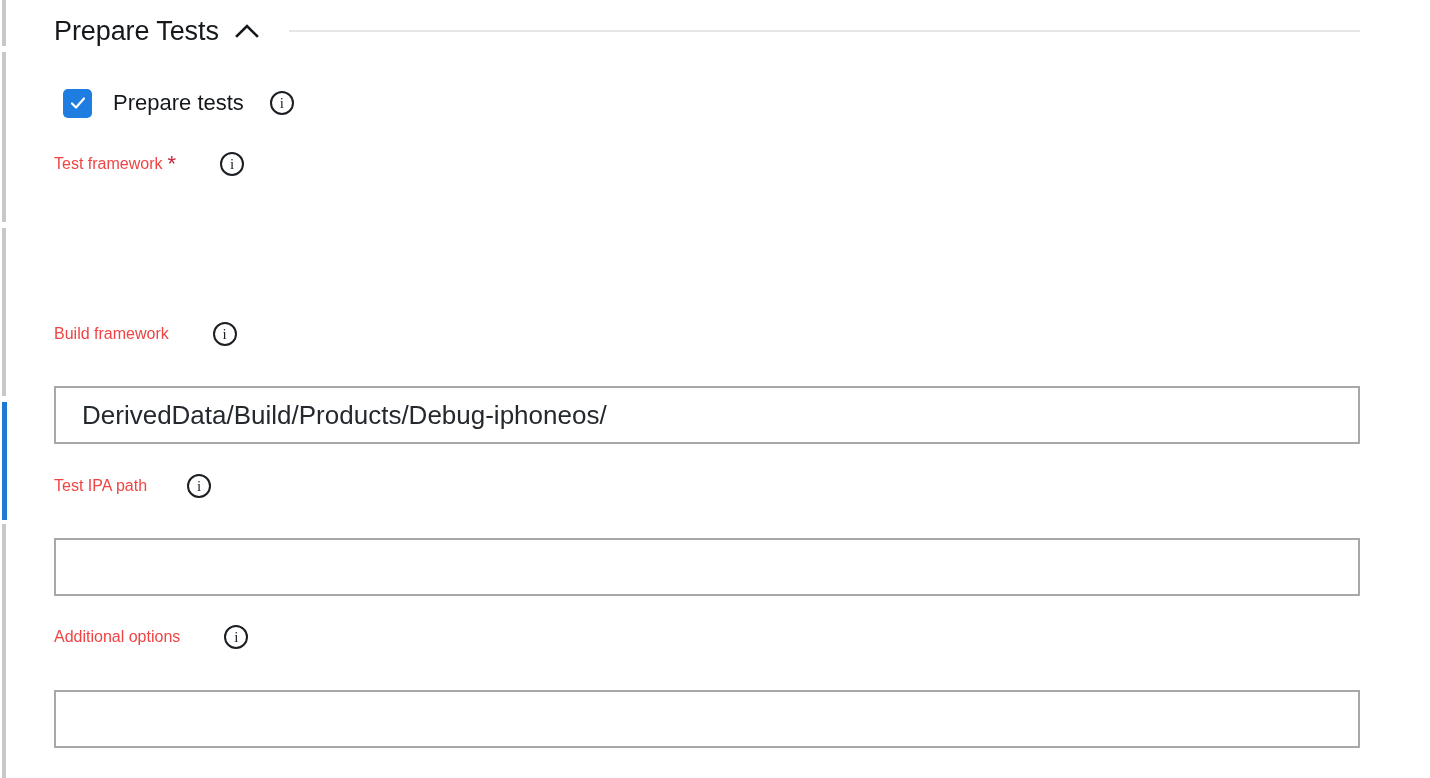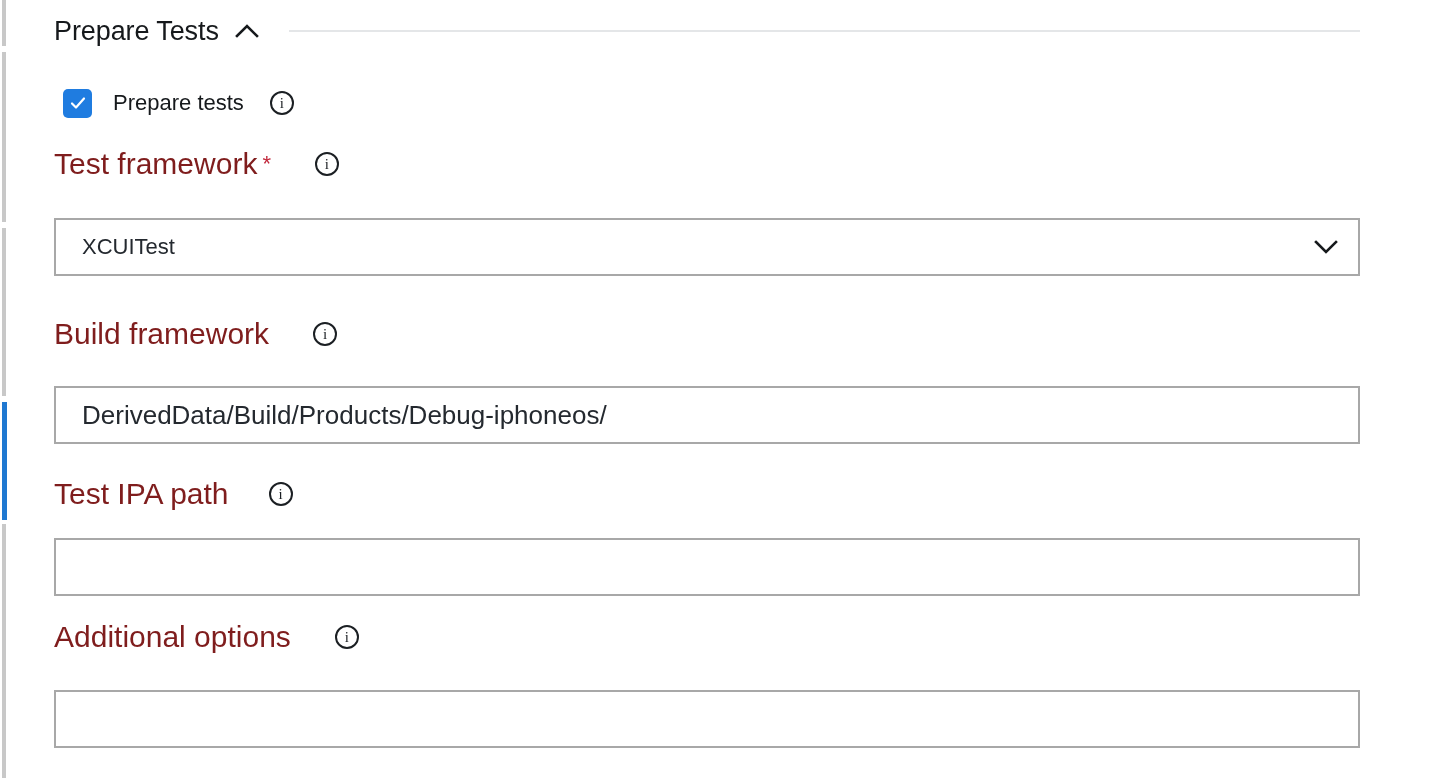--- a/index.html
+++ b/index.html
@@ -130,22 +130,22 @@
   }
 
   
   .field-label-row {
     position: absolute;
     display: flex;
     align-items: center;
     height: 28px;
   }
   .field-label {
-    font-size: 30px;
-    color: #7f1d1d;
+    font-size: 16px;
+    color: #ef4444;
     white-space: nowrap;
   }
   .req-star {
     color: #c2283c;
     font-size: 22px;
     margin-left: 5px;
     line-height: 1;
   }
 
   
@@ -234,42 +234,34 @@
 
   <div class="field-label-row" style="left:54px; top:150px;">
     <div class="field-label">Test framework</div>
     <div class="req-star">*</div>
     <div style="width:44px;"></div>
     <div class="info-icon">
         <i>i</i>
       </div>
   </div>
 
-  <div class="control select-control" style="top:218px;">
-    <div class="select-value">XCUITest</div>
-    <div class="select-caret">
-      <svg width="26" height="16" viewBox="0 0 26 16" aria-hidden="true">
-        <polyline points="3,3 13,13 23,3" fill="none" stroke="#16191c" stroke-width="2.6" stroke-linecap="square" stroke-linejoin="miter"></polyline>
-      </svg>
-    </div>
-  </div>
 
   <div class="field-label-row" style="left:54px; top:320px;">
     <div class="field-label">Build framework</div>
     <div style="width:44px;"></div>
     <div class="info-icon">
         <i>i</i>
       </div>
   </div>
 
   <div class="control text-control" style="top:386px;">
     <input type="text" value="DerivedData/Build/Products/Debug-iphoneos/" style="">
   </div>
 
-  <div class="field-label-row" style="left:54px; top:472px;margin-top:8px;">
+  <div class="field-label-row" style="left:54px; top:472px;">
     <div class="field-label">Test IPA path</div>
     <div style="width:40px;"></div>
     <div class="info-icon">
         <i>i</i>
       </div>
   </div>
 
   <div class="control text-control" style="top:538px;">
     <input type="text" value="" style="">
   </div>

